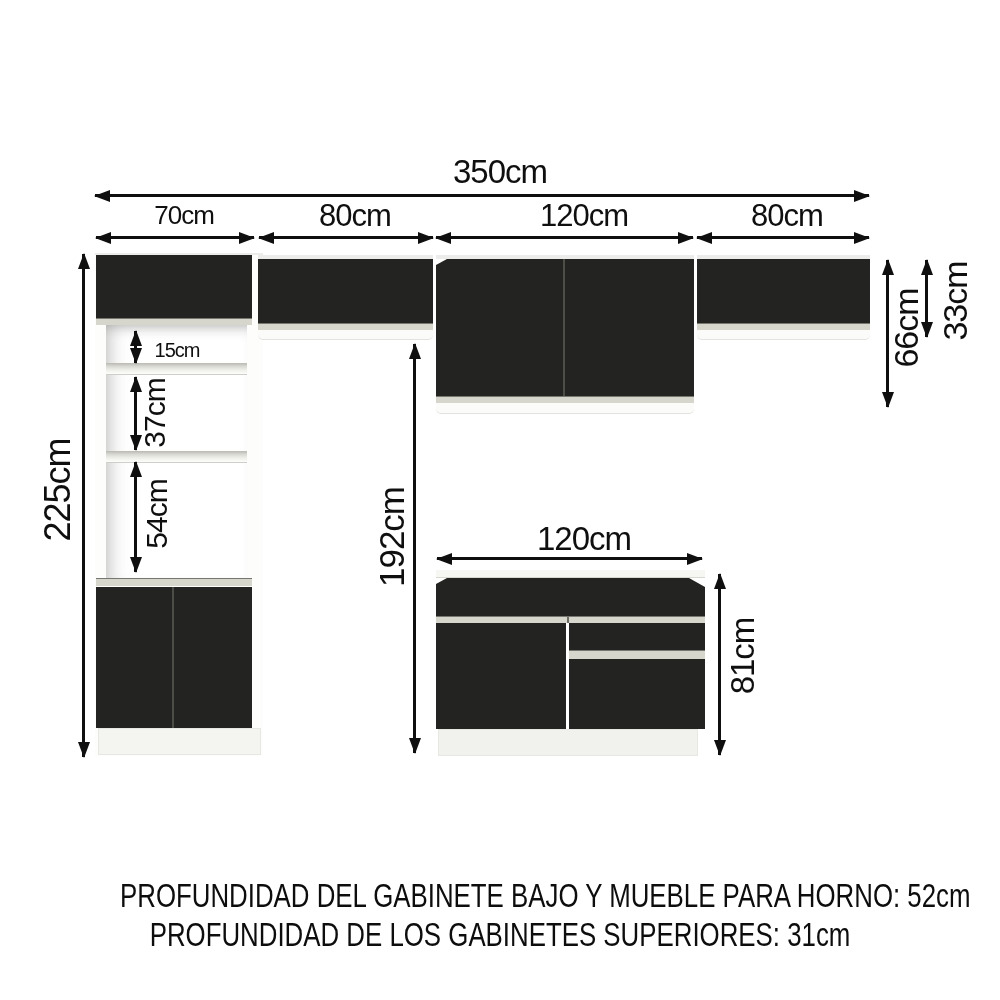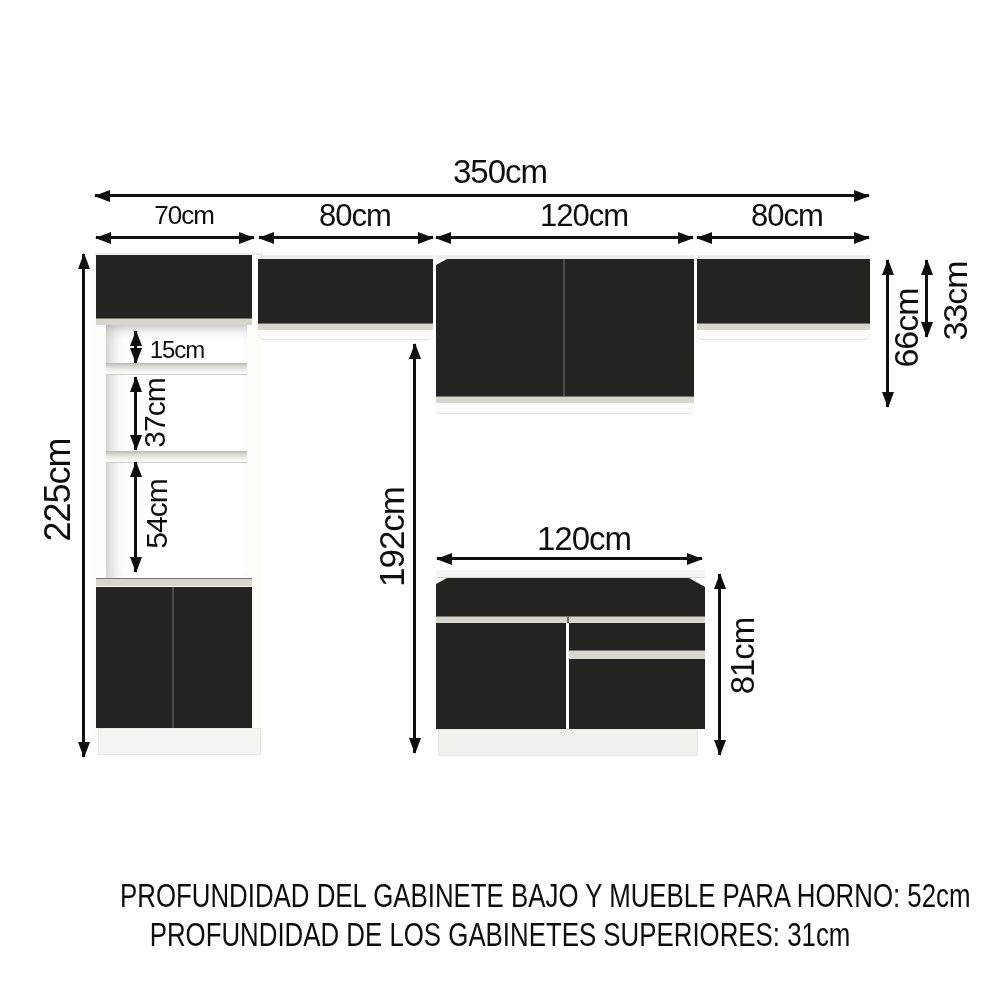--- a/index.html
+++ b/index.html
@@ -126,21 +126,21 @@
   <div class="av" style="left:718px;top:574px;height:181px;"></div>
   <div class="av" style="left:886px;top:260px;height:147px;"></div>
   <div class="av" style="left:925px;top:260px;height:77px;"></div>
 
   <div class="lbl" style="left:500px;top:171px;font-size:33px;">350cm</div>
   <div class="lbl" style="left:184px;top:215px;font-size:26px;">70cm</div>
   <div class="lbl" style="left:355px;top:215px;font-size:31px;">80cm</div>
   <div class="lbl" style="left:584px;top:215px;font-size:31px;">120cm</div>
   <div class="lbl" style="left:787px;top:215px;font-size:31px;">80cm</div>
   <div class="lbl v" style="left:58px;top:490px;font-size:36px;">225cm</div>
-  <div class="lbl" style="left:177px;top:350px;font-size:24px;">15cm</div>
+  <div class="lbl" style="left:177px;top:350px;font-size:20px;">15cm</div>
   <div class="lbl v" style="left:155px;top:413px;font-size:30px;">37cm</div>
   <div class="lbl v" style="left:157px;top:514px;font-size:30px;">54cm</div>
   <div class="lbl v" style="left:391px;top:537px;font-size:35px;">192cm</div>
   <div class="lbl" style="left:584px;top:538px;font-size:33px;">120cm</div>
   <div class="lbl v" style="left:742px;top:656px;font-size:33px;">81cm</div>
   <div class="lbl v" style="left:906px;top:328px;font-size:34px;">66cm</div>
   <div class="lbl v" style="left:955px;top:301px;font-size:34px;">33cm</div>
 
   <div class="note" style="top:878px;">PROFUNDIDAD DEL GABINETE BAJO Y MUEBLE PARA HORNO: 52cm</div>
   <div class="note" style="top:917px;">PROFUNDIDAD DE LOS GABINETES SUPERIORES: 31cm</div>

